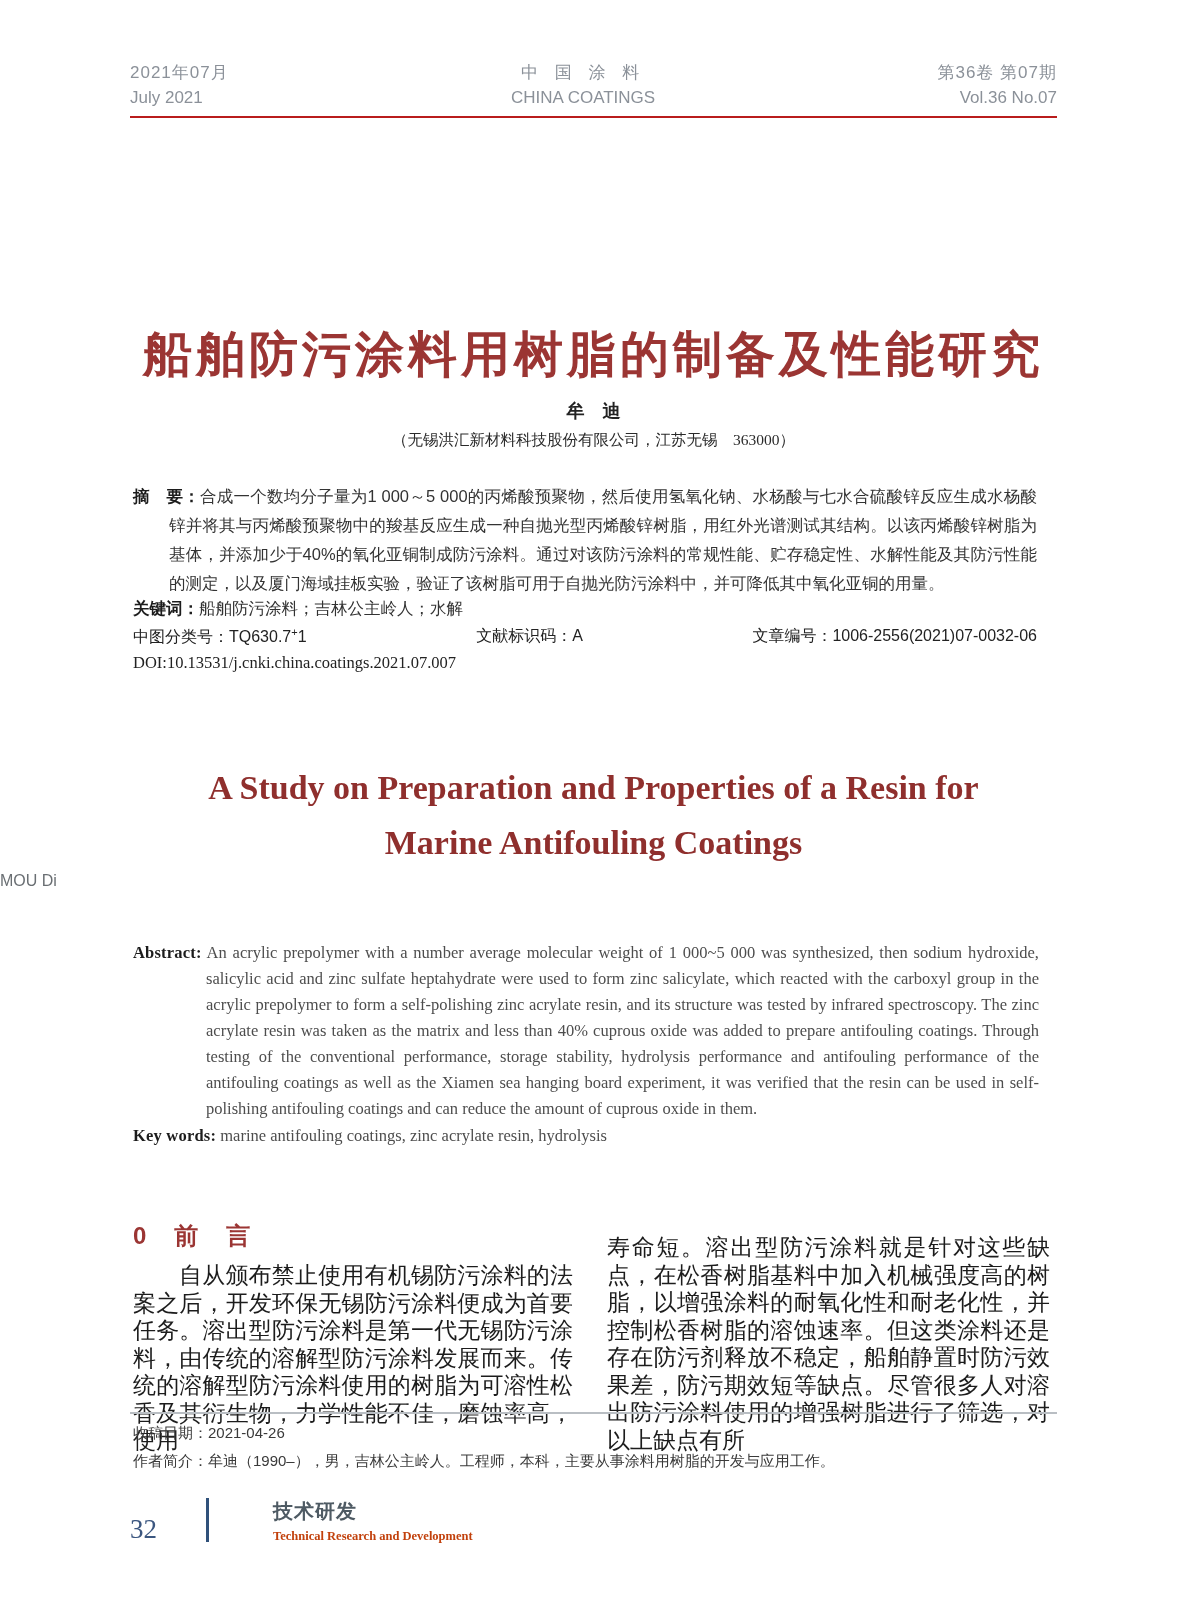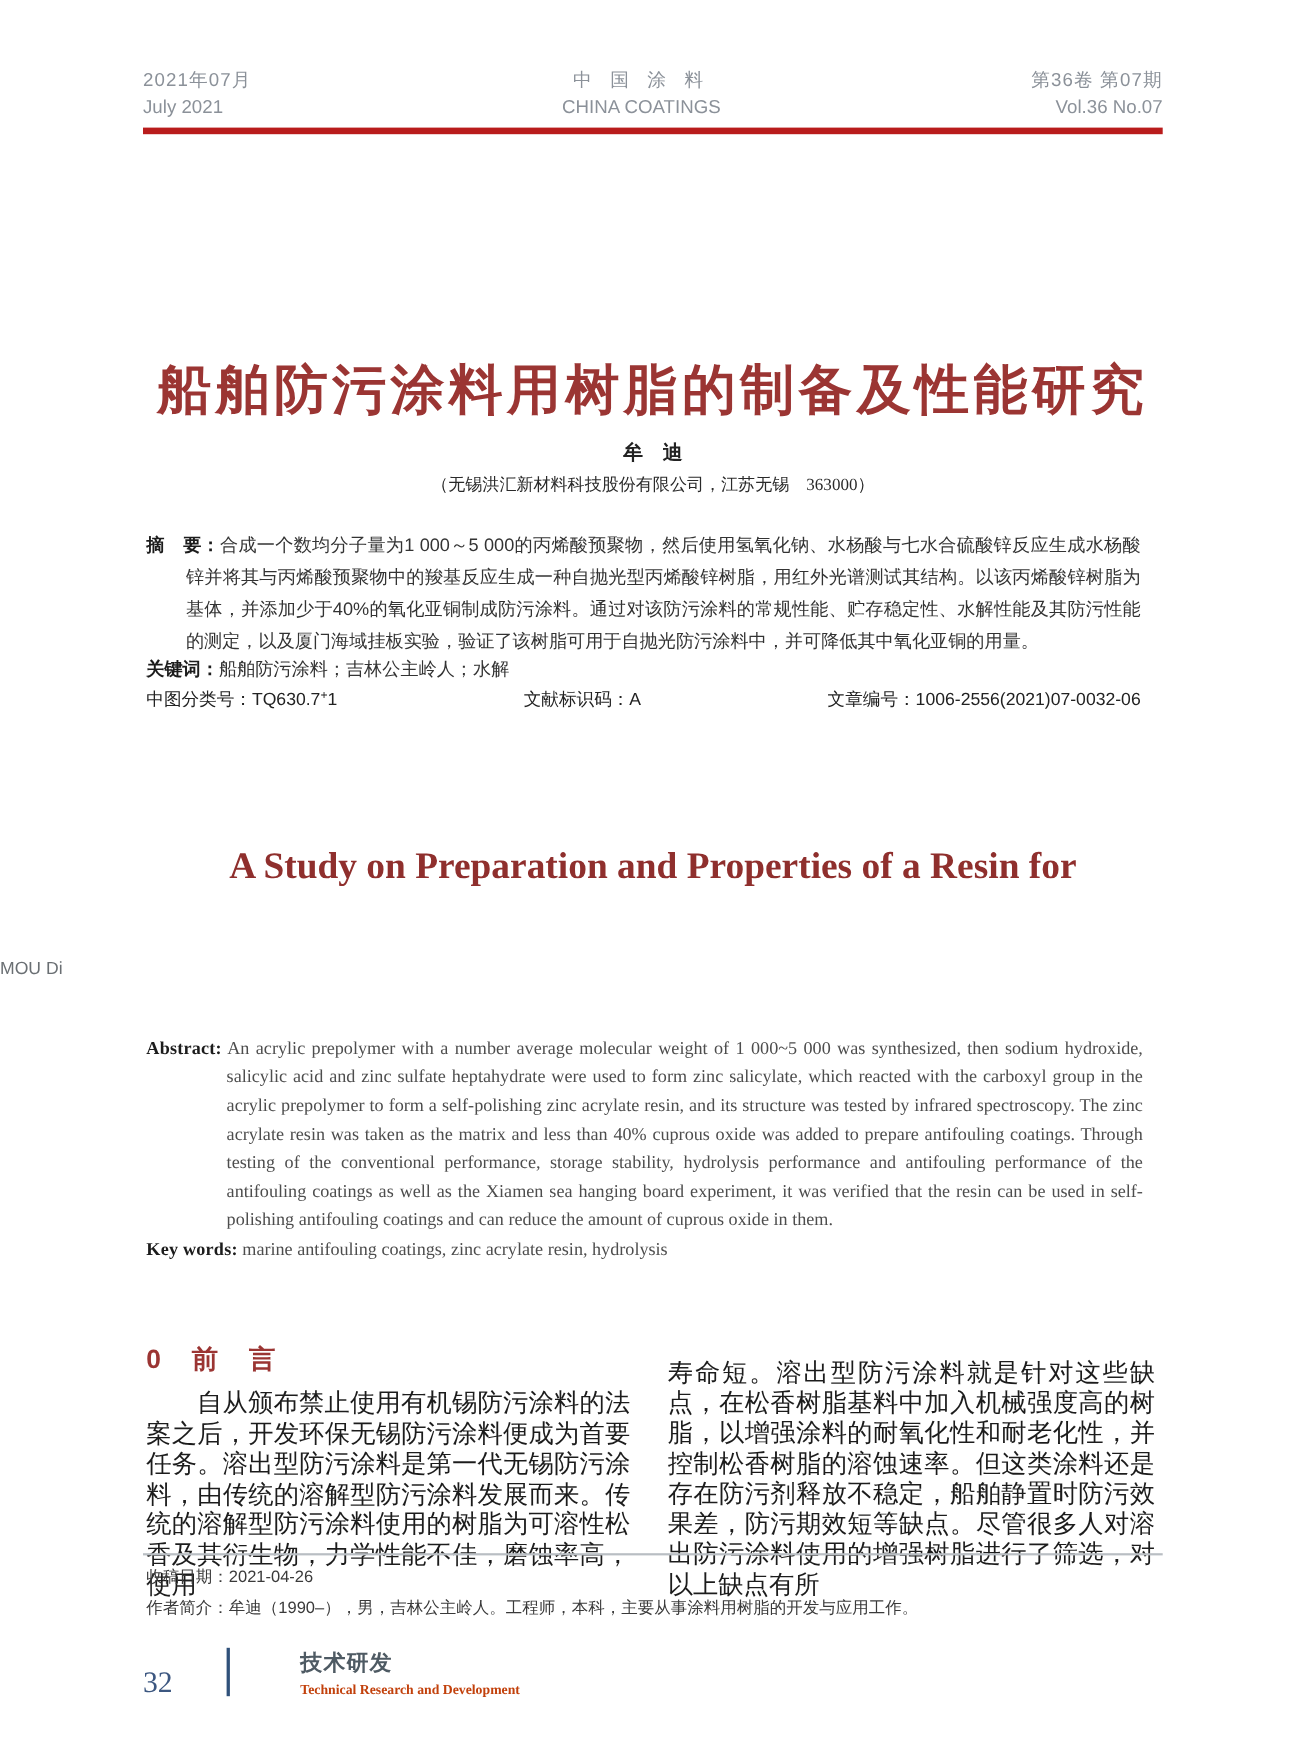--- a/index.html
+++ b/index.html
@@ -8,21 +8,21 @@
     width: 1187px; height: 1600px; position: relative;
     font-family: "Liberation Sans", "DejaVu Sans", sans-serif;
     color: #1e1e1e;
   }
   .page { position: absolute; inset: 0; background: #ffffff; overflow: hidden; }
 
   
   .hdr {
     position: absolute; top: 60px; left: 130px; width: 927px;
     display: flex; justify-content: space-between; align-items: flex-start;
-    padding-bottom: 6px; border-bottom: 6px solid #b91c1c;
+    padding-bottom: 6px; border-bottom: 2px solid #b91c1c;
     color: #8b9199; font-size: 17px; line-height: 25px;
   }
   .hdr .cell-c { text-align: center; }
   .hdr .cell-r { text-align: right; }
   .hdr .cn { letter-spacing: 1px; }
   .hdr .cell-c .cn { letter-spacing: 6px; }
 
   
   .title-cn {
     position: absolute; top: 322px; left: 0; width: 100%;
@@ -171,23 +171,25 @@
   <p class="abs-cn"><span class="lbl">摘　要：</span><span>合成一个数均分子量为1 000～5 000的丙烯酸预聚物，然后使用氢氧化钠、水杨酸与七水合硫酸锌反应生成水杨酸锌并将其与丙烯酸预聚物中的羧基反应生成一种自抛光型丙烯酸锌树脂，用红外光谱测试其结构。以该丙烯酸锌树脂为基体，并添加少于40%的氧化亚铜制成防污涂料。通过对该防污涂料的常规性能、贮存稳定性、水解性能及其防污性能的测定，以及厦门海域挂板实验，验证了该树脂可用于自抛光防污涂料中，并可降低其中氧化亚铜的用量。</span></p>
 
   <p class="kw-cn"><span class="lbl">关键词：</span><span>船舶防污涂料；吉林公主岭人；水解</span></p>
 
   <div class="meta-row">
     <span><span>中图分类号：TQ630.7</span><sup>+</sup><span>1</span></span>
     <span>文献标识码：A</span>
     <span>文章编号：1006-2556(2021)07-0032-06</span>
   </div>
 
+  <div class="doi">DOI:10.13531/j.cnki.china.coatings.2021.07.007</div>
 
   <h2 class="title-en">
     <div>A Study on Preparation and Properties of a Resin for</div>
+    <div>Marine Antifouling Coatings</div>
   </h2>
   <div class="author-en">MOU Di</div>
 
   <p class="abs-en"><span class="lbl">Abstract:</span> <span>An acrylic prepolymer with a number average molecular weight of 1 000~5 000 was synthesized, then sodium hydroxide, salicylic acid and zinc sulfate heptahydrate were used to form zinc salicylate, which reacted with the carboxyl group in the acrylic prepolymer to form a self-polishing zinc acrylate resin, and its structure was tested by infrared spectroscopy. The zinc acrylate resin was taken as the matrix and less than 40% cuprous oxide was added to prepare antifouling coatings. Through testing of the conventional performance, storage stability, hydrolysis performance and antifouling performance of the antifouling coatings as well as the Xiamen sea hanging board experiment, it was verified that the resin can be used in self-polishing antifouling coatings and can reduce the amount of cuprous oxide in them.</span></p>
 
   <p class="kw-en"><span class="lbl">Key words:</span> <span>marine antifouling coatings, zinc acrylate resin, hydrolysis</span></p>
 
   <h3 class="sec-heading">0　前　言</h3>
 
   <div class="col col-left">

